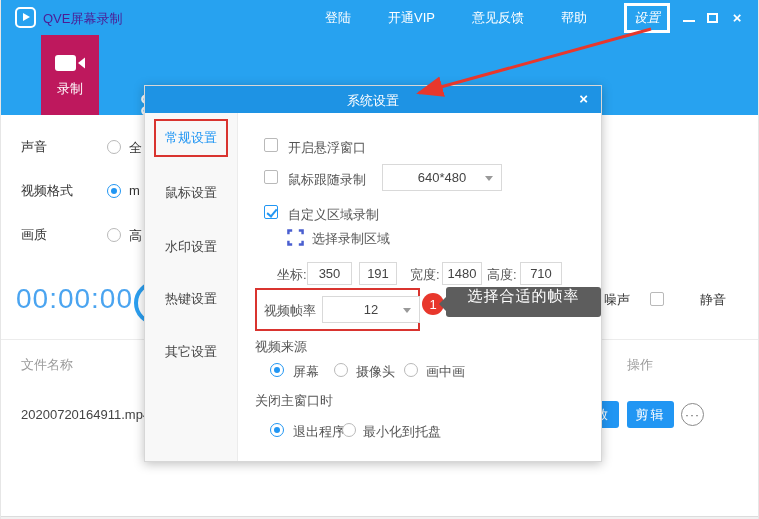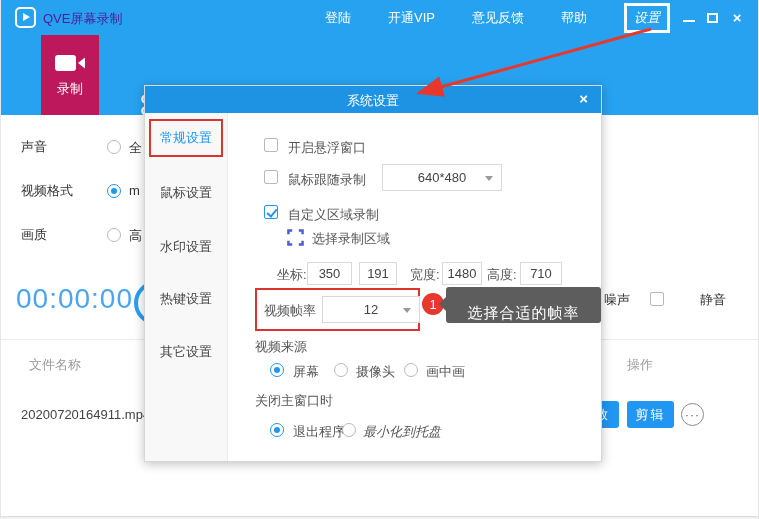--- a/index.html
+++ b/index.html
@@ -50,37 +50,37 @@
               display:flex; align-items:center; justify-content:center; cursor:pointer; letter-spacing:2px; }
   .btn-more { position:absolute; left:680px; top:403px; width:23px; height:23px; border:1px solid #8a8a8a; border-radius:50%;
               display:flex; align-items:center; justify-content:center; color:#555; font-size:12px; letter-spacing:1px; cursor:pointer; }
 
   
   .dialog { position:absolute; left:143px; top:85px; width:458px; height:377px; background:#fff; z-index:10;
             box-shadow:0 2px 10px rgba(0,0,0,0.25); border:1px solid #d7d7d7; }
   .dlg-header { position:absolute; left:0; top:0; width:100%; height:27px; background:#1e93e4; }
   .dlg-title { position:absolute; width:100%; text-align:center; top:6px; color:#fff; font-size:13px; }
   .dlg-close { position:absolute; right:13px; top:4px; color:#fff; font-size:15px; font-weight:bold; cursor:pointer; }
-  .dlg-side { position:absolute; left:0; top:27px; width:83px; bottom:0; background:#f8f8f8; border-right:1px solid #ececec; }
+  .dlg-side { position:absolute; left:0; top:27px; width:93px; bottom:0; background:#f8f8f8; border-right:1px solid #ececec; }
   .dlg-tab { position:absolute; width:100%; text-align:center; color:#444; font-size:13px; cursor:pointer; }
   .dlg-tab.active-wrap { color:#2196f3; }
   .dlg-tab.active-wrap .tabbox { display:inline-block; border:2px solid #d9342f; padding:8px 9px; }
   .dlg-content { position:absolute; left:101px; top:27px; right:0; bottom:0; background:#fff; }
   .dlg-label { position:absolute; color:#555; font-size:13px; white-space:nowrap; }
   .dropdown { position:absolute; height:27px; border:1px solid #d9d9d9; background:#fff; display:flex;
               align-items:center; justify-content:center; cursor:pointer; color:#444; font-size:13px; }
   .dropdown .caret { position:absolute; right:8px; top:11px; width:0; height:0;
                      border-left:4px solid transparent; border-right:4px solid transparent; border-top:5px solid #999; }
   .num-input { position:absolute; height:23px; border:1px solid #d9d9d9; text-align:center; font-size:13px; color:#444;
                font-family:"Liberation Sans", sans-serif; background:#fff; }
   .red-box { position:absolute; border:2px solid #d9342f; }
   .badge { position:absolute; width:22px; height:22px; background:#e8372c; border-radius:50%; color:#fff;
            display:flex; align-items:center; justify-content:center; font-size:13px; }
-  .tooltip { position:absolute; background:#5d5d5d; color:#fff; border-radius:3px; height:36px;
-             display:flex; align-items:flex-end; justify-content:center; font-size:15px; letter-spacing:1px; }
+  .tooltip { position:absolute; background:#5d5d5d; color:#fff; border-radius:3px; height:30px;
+             display:flex; align-items:flex-start; justify-content:center; font-size:15px; letter-spacing:1px; }
   .tooltip .tip-arrow { content:""; position:absolute; left:-7px; top:10px; width:0; height:0;
              border-top:7px solid transparent; border-bottom:7px solid transparent; border-right:7px solid #5d5d5d; }
 
   .bottom-strip { position:absolute; left:0; top:516px; width:759px; height:3px; background:#f1f1f1; border-top:1px solid #dcdcdc; }
   .annot-arrow { position:absolute; left:0; top:0; z-index:40; pointer-events:none; }
 </style>
 </head>
 <body>
 
 <div id="window">
@@ -98,21 +98,21 @@
   <span class="panel-label" style="left:128px; top:227px;">高</span>
 
   <span class="timer">00:00:00</span>
   <span class="rec-circle"></span>
 
   <span class="panel-label" style="left:603px; top:291px;">噪声</span>
   <span class="cb" style="left:649px; top:292px;"></span>
   <span class="panel-label" style="left:671px; top:291px;padding-left:28px;">静音</span>
 
   <div class="divider"></div>
-  <span class="col-header" style="left:20px; top:356px;margin-left:8px;">文件名称</span>
+  <span class="col-header" style="left:20px; top:356px;">文件名称</span>
   <span class="col-header" style="left:626px; top:356px;">操作</span>
 
   <div>
     <span class="file-name">20200720164911.mp4</span>
     <button class="btn-blue" style="left:570px; top:401px; width:48px;">播放</button>
     <button class="btn-blue" style="left:626px; top:401px; width:47px;">剪辑</button>
     <div class="btn-more">···</div>
   </div>
 
   <div class="bottom-strip"></div>
@@ -225,21 +225,21 @@
       <span class="dlg-label" style="left:47px; top:250px;">屏幕</span>
       <span class="rd" style="left:88px; top:250px;"></span>
       <span class="dlg-label" style="left:110px; top:250px;">摄像头</span>
       <span class="rd" style="left:158px; top:250px;"></span>
       <span class="dlg-label" style="left:180px; top:250px;">画中画</span>
 
       <span class="dlg-label" style="left:9px; top:279px;">关闭主窗口时</span>
       <span class="rd sel" style="left:24px; top:310px;"></span>
       <span class="dlg-label" style="left:47px; top:310px;">退出程序</span>
       <span class="rd" style="left:96px; top:310px;"></span>
-      <span class="dlg-label" style="left:117px; top:310px;font-style:italic;">最小化到托盘</span>
+      <span class="dlg-label" style="left:117px; top:310px;">最小化到托盘</span>
     </div>
   </div>
 
   <svg class="annot-arrow" width="759" height="519">
     <defs>
       <marker id="ah" markerWidth="10" markerHeight="8" refX="8" refY="3.5" orient="auto">
         <path d="M0,0 L9,3.5 L0,7 z" fill="#e8372c"></path>
       </marker>
     </defs>
     <line x1="650" y1="29" x2="418" y2="93" stroke="#e8372c" stroke-width="3" marker-end="url(#ah)"></line>

